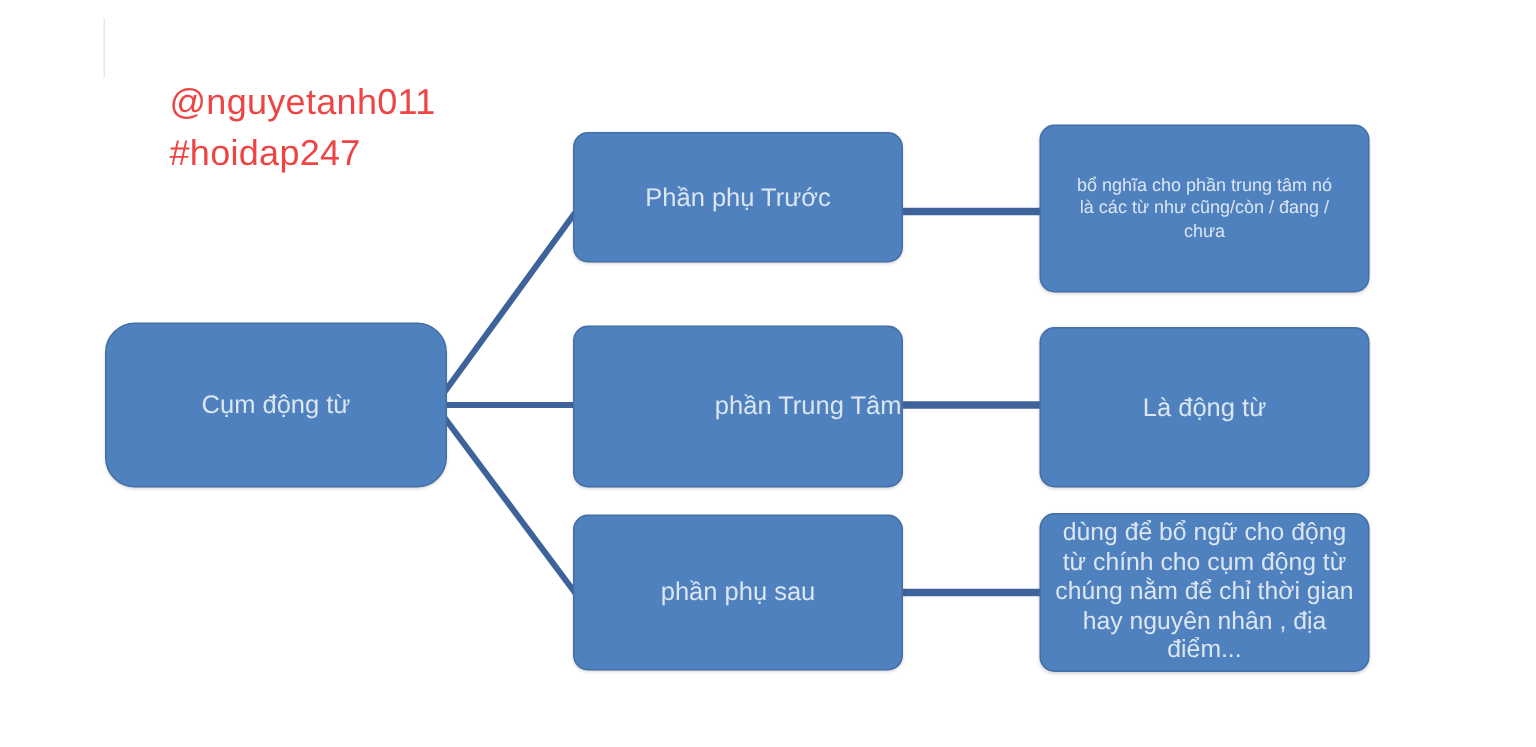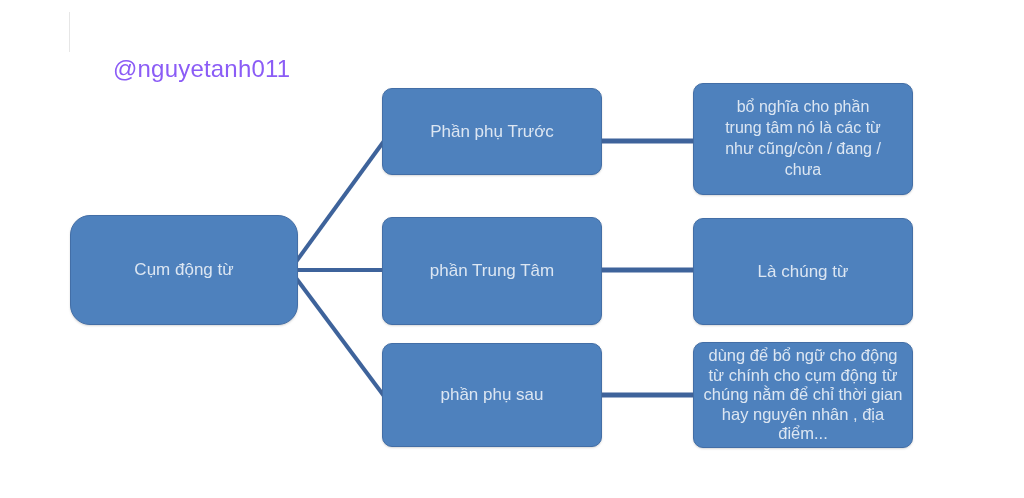--- a/index.html
+++ b/index.html
@@ -8,21 +8,21 @@
     width: 1024px;
     height: 498px;
     background: #ffffff;
     font-family: "Liberation Sans", sans-serif;
     overflow: hidden;
   }
   .watermark {
     position: absolute;
     left: 113px;
     top: 52px;
-    color: #8b5cf6;
+    color: #ef4444;
     font-size: 24px;
     line-height: 34px;
     letter-spacing: 0.2px;
   }
   .edge-artifact {
     position: absolute;
     left: 69px;
     top: 12px;
     width: 1px;
     height: 40px;
@@ -41,35 +41,36 @@
     color: #dce6f2;
     display: flex;
     align-items: center;
     justify-content: center;
     text-align: center;
     box-sizing: border-box;
     box-shadow: 0 1px 2px rgba(100,100,100,0.25);
   }
   .node-root   { left: 70px;  top: 215px; width: 228px; height: 110px; font-size: 17px; border-radius: 20px; }
   .node-mid-1  { left: 382px; top: 88px;  width: 220px; height: 87px; font-size: 17px; }
-  .node-mid-2  { left: 382px; top: 217px; width: 220px; height: 108px; font-size: 17px; }
+  .node-mid-2  { left: 382px; top: 217px; width: 220px; height: 108px; font-size: 17px; justify-content: flex-end; }
   .node-mid-3  { left: 382px; top: 343px; width: 220px; height: 104px; font-size: 17px; }
-  .node-desc-1 { left: 693px; top: 83px;  width: 220px; height: 112px; font-size: 16px; line-height: 1.3;  padding: 2px 23px; }
+  .node-desc-1 { left: 693px; top: 83px;  width: 220px; height: 112px; font-size: 12px; line-height: 1.3;  padding: 2px 23px; }
   .node-desc-2 { left: 693px; top: 218px; width: 220px; height: 107px; font-size: 17px; }
   .node-desc-3 { left: 693px; top: 342px; width: 220px; height: 106px; font-size: 16.5px; line-height: 1.18; padding: 2px 8px; justify-content: center; }
 </style>
 </head>
 <body>
 
 <div class="canvas">
 
   <div class="edge-artifact"></div>
 
   <div class="watermark">
     <div>@nguyetanh011</div>
+    <div>#hoidap247</div>
   </div>
 
   <svg class="connector-layer" viewBox="0 0 1024 498" xmlns="http://www.w3.org/2000/svg">
     <line x1="290" y1="270" x2="384" y2="141" stroke="#3e639b" stroke-width="4"></line>
     <line x1="290" y1="270" x2="384" y2="270" stroke="#3e639b" stroke-width="4"></line>
     <line x1="290" y1="270" x2="384" y2="396" stroke="#3e639b" stroke-width="4"></line>
     <line x1="602" y1="141" x2="694" y2="141" stroke="#3e639b" stroke-width="5"></line>
     <line x1="602" y1="270" x2="694" y2="270" stroke="#3e639b" stroke-width="5"></line>
     <line x1="602" y1="395" x2="694" y2="395" stroke="#3e639b" stroke-width="5"></line>
   </svg>
@@ -85,19 +86,19 @@
     <span>phần Trung Tâm</span>
   </div>
   <div class="node node-mid-3">
     <span>phần phụ sau</span>
   </div>
 
   <div class="node node-desc-1">
     <span>bổ nghĩa cho phần trung tâm nó là các từ như cũng/còn / đang / chưa</span>
   </div>
   <div class="node node-desc-2">
-    <span>Là chúng từ</span>
+    <span>Là động từ</span>
   </div>
   <div class="node node-desc-3">
     <span>dùng để bổ ngữ cho động từ chính cho cụm động từ chúng nằm để chỉ thời gian hay nguyên nhân , địa điểm...</span>
   </div>
 
 </div>
 
 </body></html>

